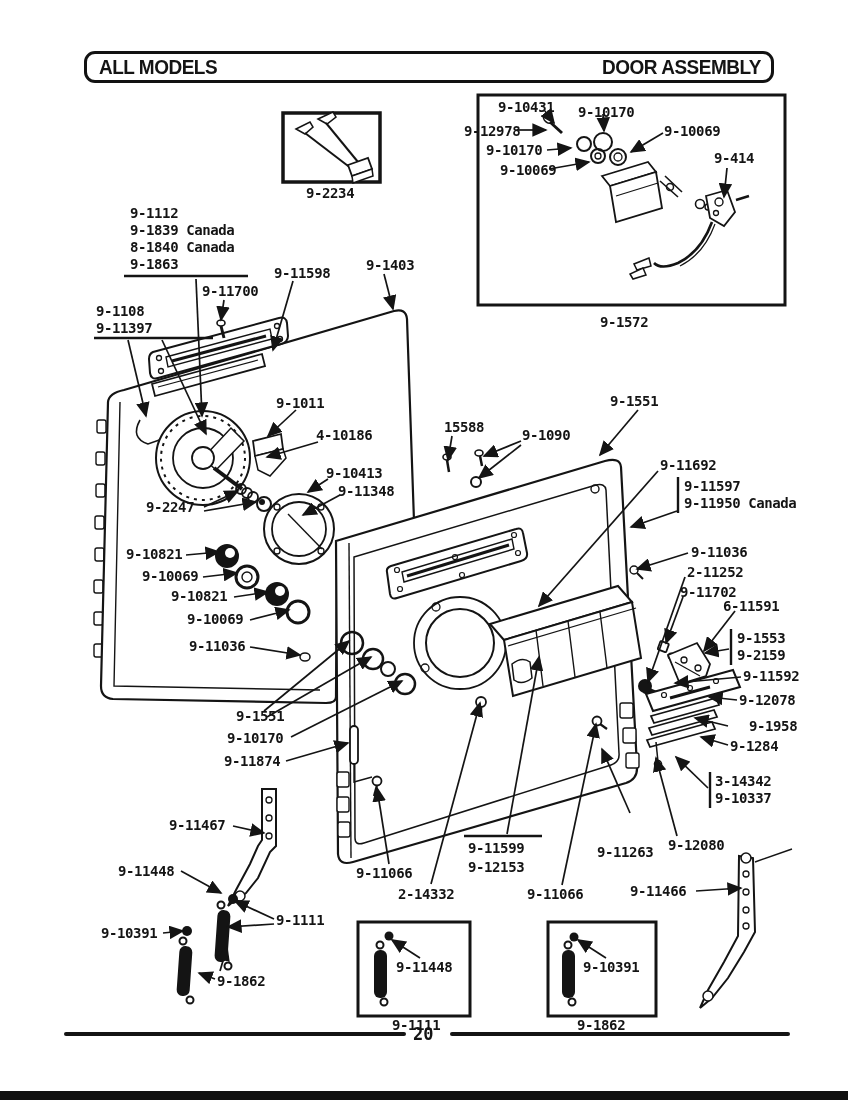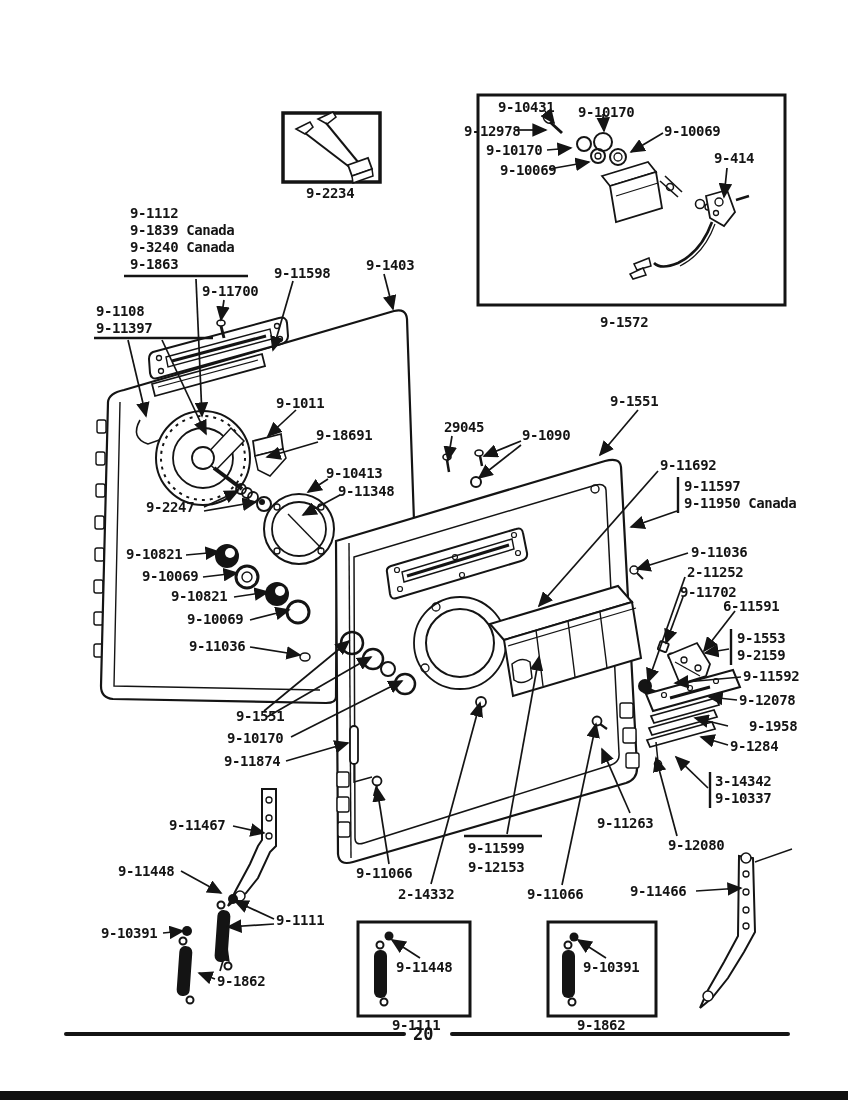--- a/index.html
+++ b/index.html
@@ -15,20 +15,24 @@
   .hdr .lft{left:12px;}
   .hdr .rgt{right:10px;}
   .pg{position:absolute;left:413px;top:1024px;font:bold 17px "DejaVu Sans Mono",monospace;}
   .botbar{position:absolute;left:0;top:1091px;width:848px;height:9px;background:#101010;}
 </style>
 </head>
 <body>
 
 <div id="page">
 
+  <div class="hdr">
+    <span class="lft">ALL MODELS</span>
+    <span class="rgt">DOOR ASSEMBLY</span>
+  </div>
 
   <svg id="art" width="848" height="1100" viewBox="0 0 848 1100">
     <defs>
       <marker id="ah" markerWidth="10" markerHeight="8" refX="8" refY="4" orient="auto">
         <path d="M0,0 L9,4 L0,8 Z" fill="#141414"></path>
       </marker>
     </defs>
 
     <g stroke="#141414" fill="none">
       <rect x="283" y="113" width="97" height="69" fill="#fff" stroke-width="3.5"></rect>
@@ -326,44 +330,44 @@
     </g>
 
     <g stroke="#141414" stroke-width="4" stroke-linecap="round">
       <path d="M66,1034 L404,1034"></path>
       <path d="M452,1034 L788,1034"></path>
     </g>
   </svg>
 
   <div class="lbl" style="left:130px;top:206px">9-1112</div>
   <div class="lbl" style="left:130px;top:223px">9-1839 Canada</div>
-  <div class="lbl" style="left:130px;top:240px">9-3240 Canada</div>
+  <div class="lbl" style="left:130px;top:240px">8-1840 Canada</div>
   <div class="lbl" style="left:130px;top:257px">9-1863</div>
   <div class="lbl" style="left:202px;top:284px">9-11700</div>
   <div class="lbl" style="left:274px;top:266px">9-11598</div>
   <div class="lbl" style="left:366px;top:258px">9-1403</div>
   <div class="lbl" style="left:96px;top:304px">9-1108</div>
   <div class="lbl" style="left:96px;top:321px">9-11397</div>
   <div class="lbl" style="left:306px;top:186px">9-2234</div>
 
   <div class="lbl" style="left:498px;top:100px">9-10431</div>
   <div class="lbl" style="left:578px;top:105px">9-10170</div>
   <div class="lbl" style="left:464px;top:124px">9-12978</div>
   <div class="lbl" style="left:486px;top:143px">9-10170</div>
   <div class="lbl" style="left:664px;top:124px">9-10069</div>
   <div class="lbl" style="left:500px;top:163px">9-10069</div>
   <div class="lbl" style="left:714px;top:151px">9-414</div>
   <div class="lbl" style="left:600px;top:315px">9-1572</div>
 
   <div class="lbl" style="left:276px;top:396px">9-1011</div>
-  <div class="lbl" style="left:316px;top:428px">9-18691</div>
+  <div class="lbl" style="left:316px;top:428px">4-10186</div>
   <div class="lbl" style="left:326px;top:466px">9-10413</div>
   <div class="lbl" style="left:338px;top:484px">9-11348</div>
   <div class="lbl" style="left:146px;top:500px">9-2247</div>
-  <div class="lbl" style="left:444px;top:420px">29045</div>
+  <div class="lbl" style="left:444px;top:420px">15588</div>
   <div class="lbl" style="left:522px;top:428px">9-1090</div>
   <div class="lbl" style="left:610px;top:394px">9-1551</div>
   <div class="lbl" style="left:660px;top:458px">9-11692</div>
   <div class="lbl" style="left:684px;top:479px">9-11597</div>
   <div class="lbl" style="left:684px;top:496px">9-11950 Canada</div>
 
   <div class="lbl" style="left:126px;top:547px">9-10821</div>
   <div class="lbl" style="left:142px;top:569px">9-10069</div>
   <div class="lbl" style="left:171px;top:589px">9-10821</div>
   <div class="lbl" style="left:187px;top:612px">9-10069</div>
@@ -390,21 +394,21 @@
   <div class="lbl" style="left:118px;top:864px">9-11448</div>
   <div class="lbl" style="left:276px;top:913px">9-1111</div>
   <div class="lbl" style="left:101px;top:926px">9-10391</div>
   <div class="lbl" style="left:217px;top:974px">9-1862</div>
 
   <div class="lbl" style="left:356px;top:866px">9-11066</div>
   <div class="lbl" style="left:398px;top:887px">2-14332</div>
   <div class="lbl" style="left:468px;top:841px">9-11599</div>
   <div class="lbl" style="left:468px;top:860px">9-12153</div>
   <div class="lbl" style="left:527px;top:887px">9-11066</div>
-  <div class="lbl" style="left:597px;top:816px">9-11263</div>
+  <div class="lbl" style="left:597px;top:845px">9-11263</div>
   <div class="lbl" style="left:668px;top:838px">9-12080</div>
   <div class="lbl" style="left:630px;top:884px">9-11466</div>
 
   <div class="lbl" style="left:396px;top:960px">9-11448</div>
   <div class="lbl" style="left:392px;top:1018px">9-1111</div>
   <div class="lbl" style="left:583px;top:960px">9-10391</div>
   <div class="lbl" style="left:577px;top:1018px">9-1862</div>
 
   <div class="pg">20</div>
   <div class="botbar"></div>

